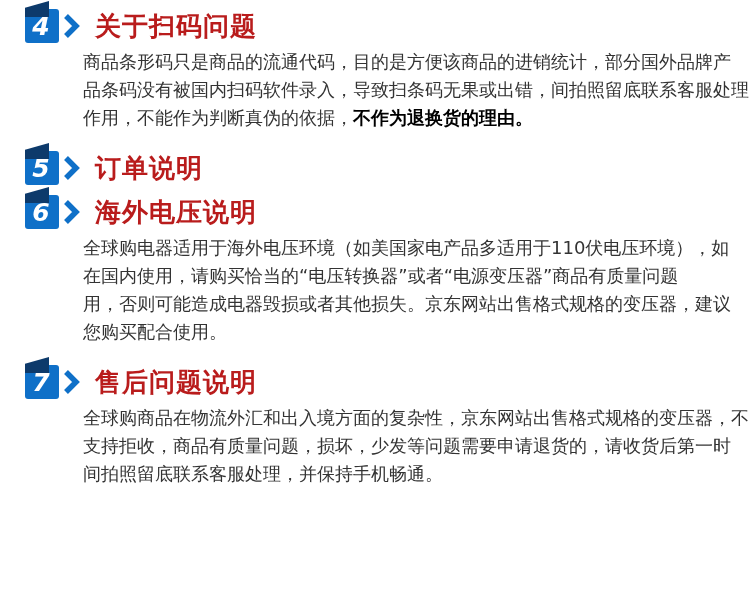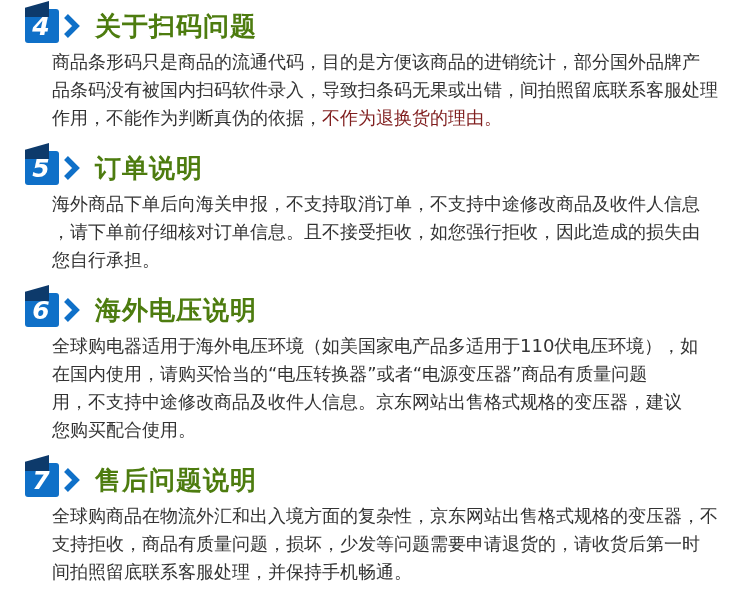--- a/index.html
+++ b/index.html
@@ -49,36 +49,36 @@
     padding-right: 2px;
   }
   .chevron {
     margin-left: 3px;
     display: block;
   }
   .section-title {
     margin-left: 13px;
     font-size: 26px;
     font-weight: bold;
-    color: #4d7c0f;
+    color: #b91c1c;
     letter-spacing: 1px;
     white-space: nowrap;
   }
   .paragraph {
-    margin: 0 25px 14px 52px;
+    margin: 0 25px 14px 83px;
     color: #333333;
     font-size: 18px;
   }
   .line {
     line-height: 28px;
     white-space: nowrap;
   }
   .highlight {
-    color: #7f1d1d;
-    font-weight: normal;
+    color: #000000;
+    font-weight: bold;
   }
 </style>
 </head>
 <body>
 
 <div class="section">
   <div class="section-header">
     <div class="badge">
       <span class="badge-number">4</span>
     </div>
@@ -97,41 +97,36 @@
 <div class="section">
   <div class="section-header">
     <div class="badge">
       <span class="badge-number">5</span>
     </div>
     <svg class="chevron" width="20" height="30" viewBox="0 0 20 30">
       <polyline points="4,5 14,15 4,25" fill="none" stroke="#0f70c8" stroke-width="5.5"></polyline>
     </svg>
     <div class="section-title">订单说明</div>
   </div>
-  <div class="paragraph">
-    <div class="line">海外商品下单后向海关申报，不支持取消订单，不支持中途修改商品及收件人信息</div>
-    <div class="line">，请下单前仔细核对订单信息。且不接受拒收，如您强行拒收，因此造成的损失由</div>
-    <div class="line">您自行承担。</div>
-  </div>
 </div>
 
 <div class="section">
   <div class="section-header">
     <div class="badge">
       <span class="badge-number">6</span>
     </div>
     <svg class="chevron" width="20" height="30" viewBox="0 0 20 30">
       <polyline points="4,5 14,15 4,25" fill="none" stroke="#0f70c8" stroke-width="5.5"></polyline>
     </svg>
     <div class="section-title">海外电压说明</div>
   </div>
   <div class="paragraph">
     <div class="line">全球购电器适用于海外电压环境（如美国家电产品多适用于110伏电压环境），如</div>
     <div class="line">在国内使用，请购买恰当的“电压转换器”或者“电源变压器”商品有质量问题</div>
-    <div class="line">用，不支持中途修改商品及收件人信息。京东网站出售格式规格的变压器，建议</div>
+    <div class="line">用，否则可能造成电器毁损或者其他损失。京东网站出售格式规格的变压器，建议</div>
     <div class="line">您购买配合使用。</div>
   </div>
 </div>
 
 <div class="section">
   <div class="section-header">
     <div class="badge">
       <span class="badge-number">7</span>
     </div>
     <svg class="chevron" width="20" height="30" viewBox="0 0 20 30">

